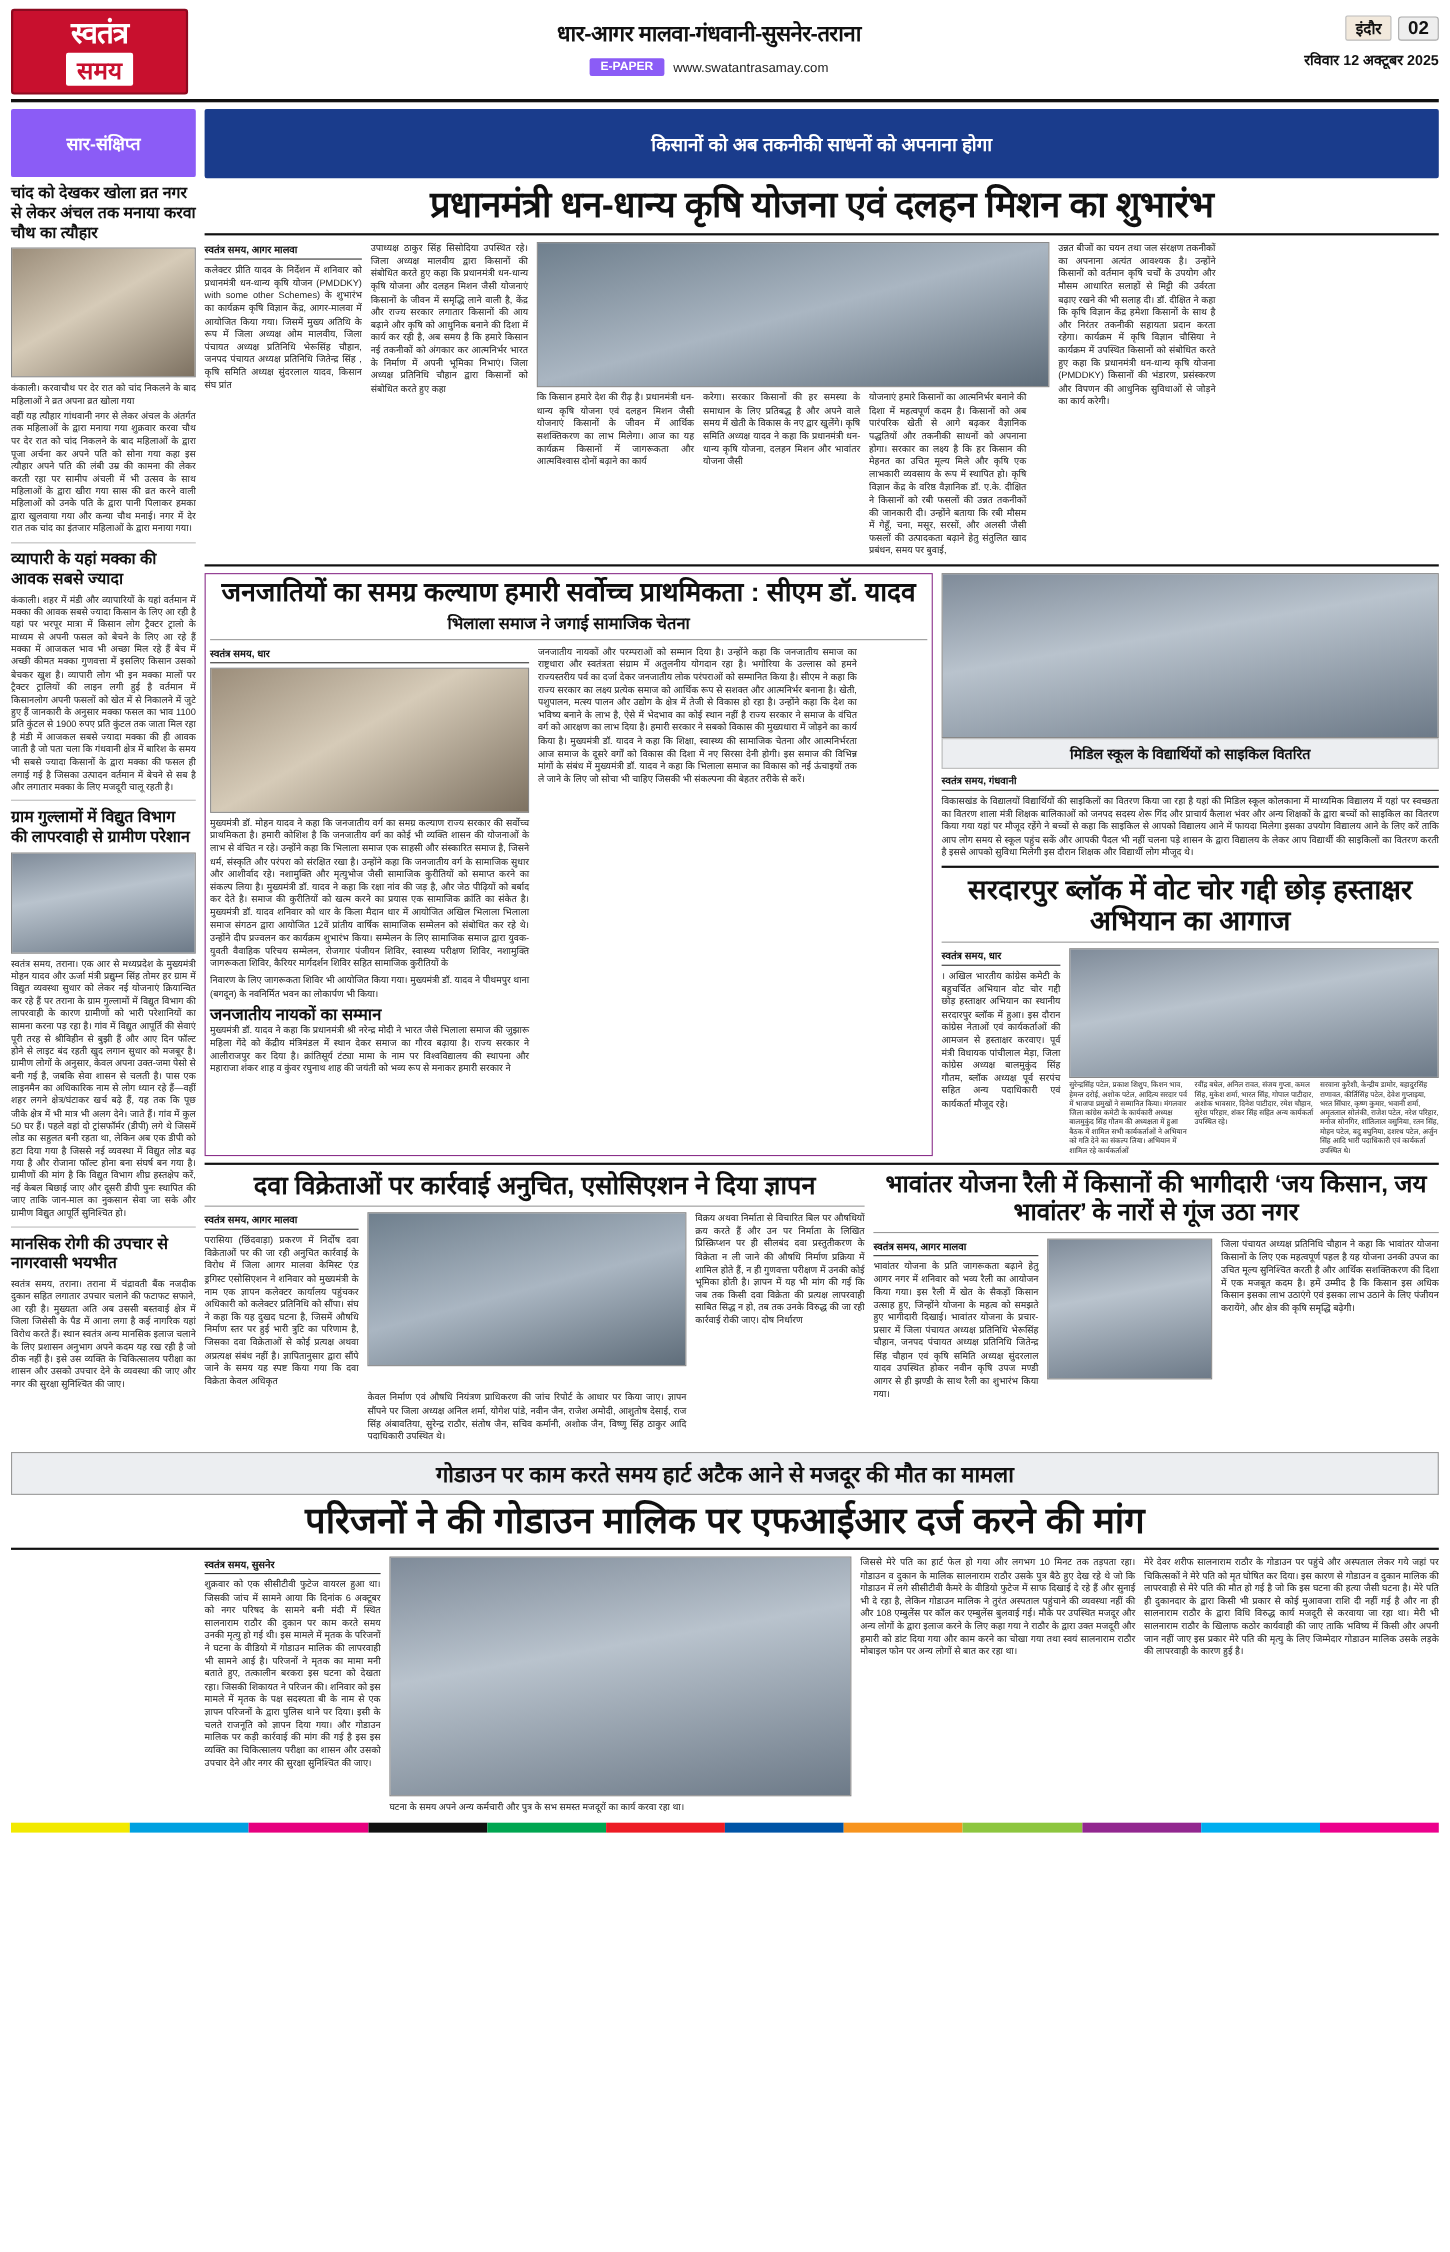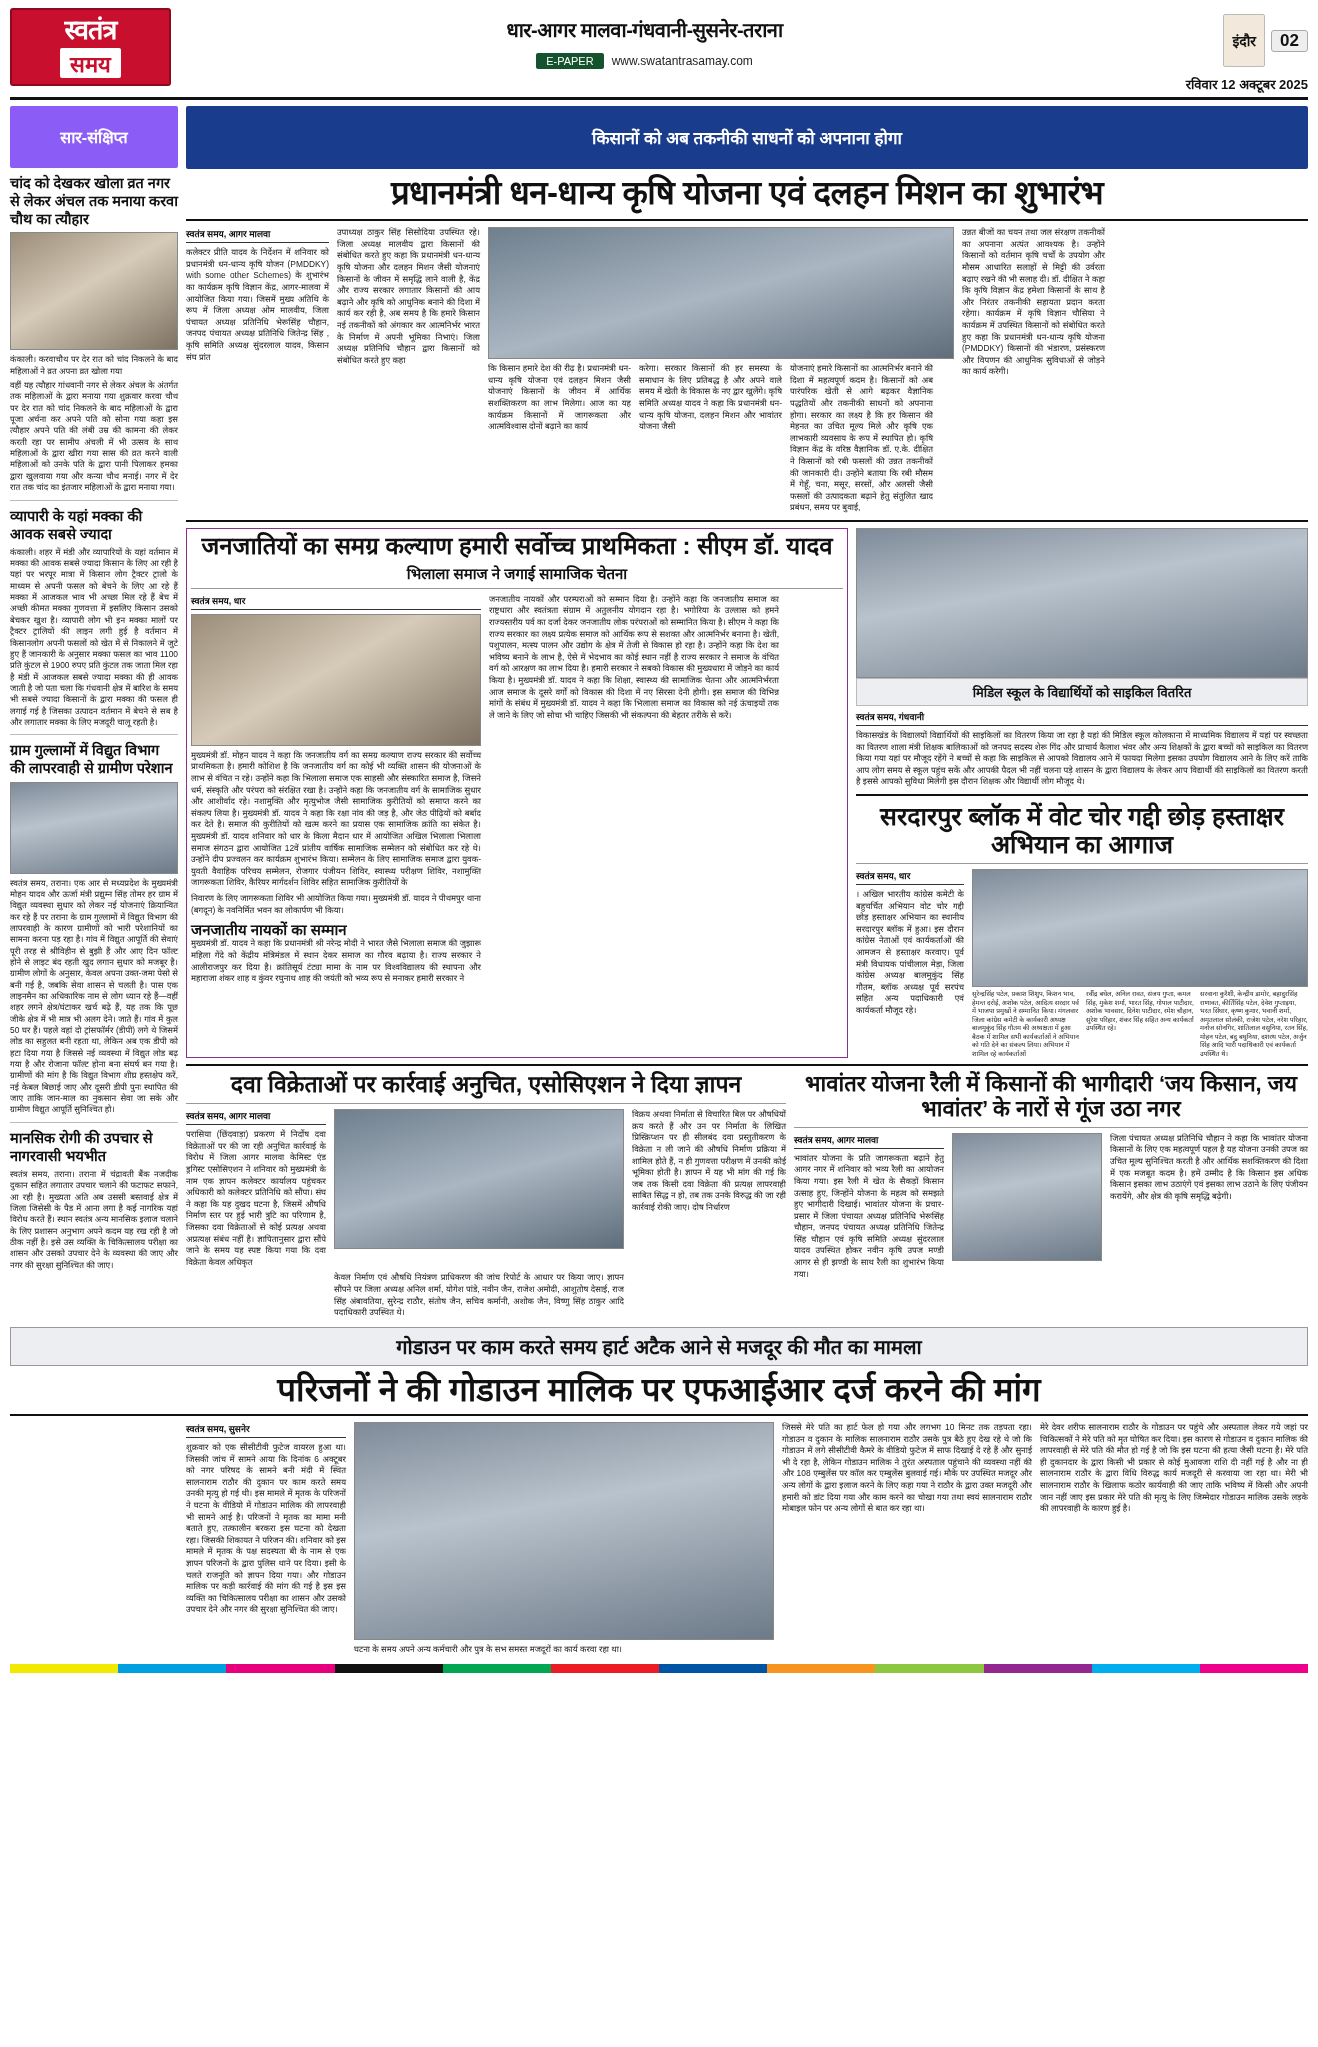--- a/index.html
+++ b/index.html
@@ -19,25 +19,25 @@
   .logo-box {
     width:161px; min-height:78px; background:#c8102e; color:#fff;
     display:flex; flex-direction:column; align-items:center; justify-content:center;
     border:2px solid #8c0a20; border-radius:3px; padding:4px 2px;
   }
   .logo-main { font-size:27px; font-weight:bold; letter-spacing:-1px; line-height:1; }
   .logo-sub { font-size:22px; font-weight:bold; background:#fff; color:#c8102e; padding:0 10px; margin-top:4px; border-radius:2px;}
   .head-center { flex:1; text-align:center; padding-top:8px; }
   .head-title { font-size:20px; font-weight:bold; letter-spacing:-0.5px; }
   .epaper-row { margin-top:10px; display:flex; align-items:center; justify-content:center; gap:8px; }
-  .epaper-badge { background:#14532d; color:#fff; font-size:11px; font-weight:normal; padding:2px 10px; border-radius:2px; }
+  .epaper-badge { background:#8b5cf6; color:#fff; font-size:11px; font-weight:bold; padding:2px 10px; border-radius:2px; }
   .epaper-url { font-size:12px; color:#222; }
   .head-right { width:190px; text-align:right; padding-top:6px; }
   .edition-row { display:flex; align-items:center; justify-content:flex-end; gap:6px; }
-  .edition-name { background:#f2e9dc; border:1px solid #bbb; font-size:14px; font-weight:bold; padding:16px 8px; border-radius:2px;}
+  .edition-name { background:#f2e9dc; border:1px solid #bbb; font-size:14px; font-weight:bold; padding:1px 8px; border-radius:2px;}
   .edition-num { background:#eee; border:1px solid #aaa; font-size:17px; font-weight:bold; padding:0 8px; border-radius:3px;}
   .edition-date { font-size:13px; font-weight:bold; margin-top:8px; }
 
   
   .body-grid { display:flex; gap:8px; margin-top:6px; }
   .col-left { width:168px; }
   .col-main { flex:1; }
 
   
   .rail-header {

